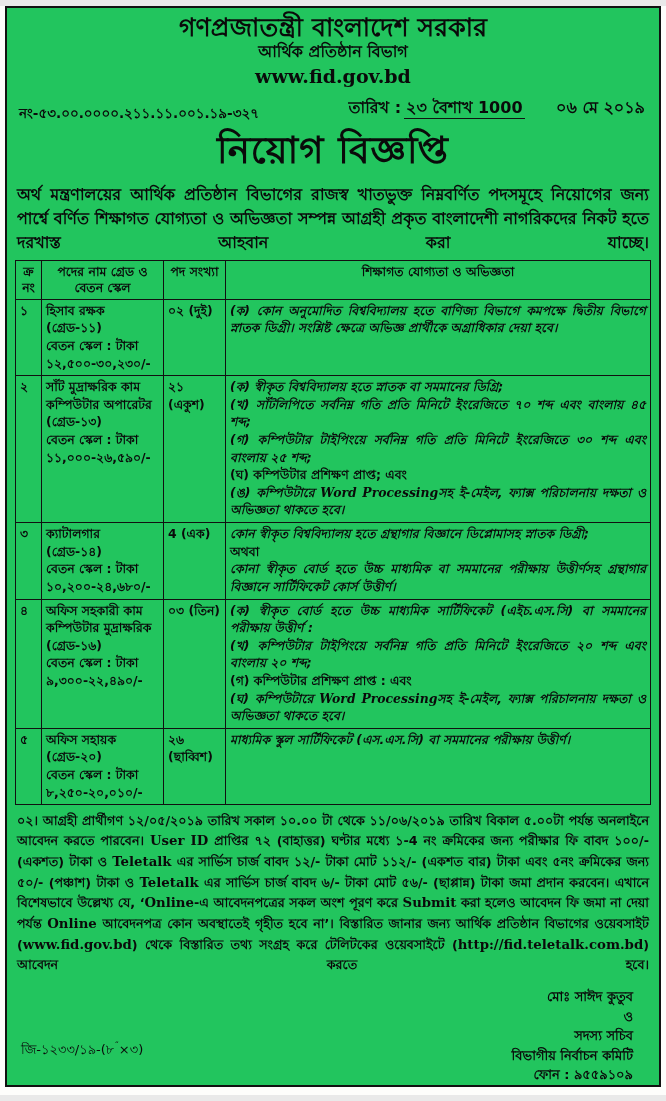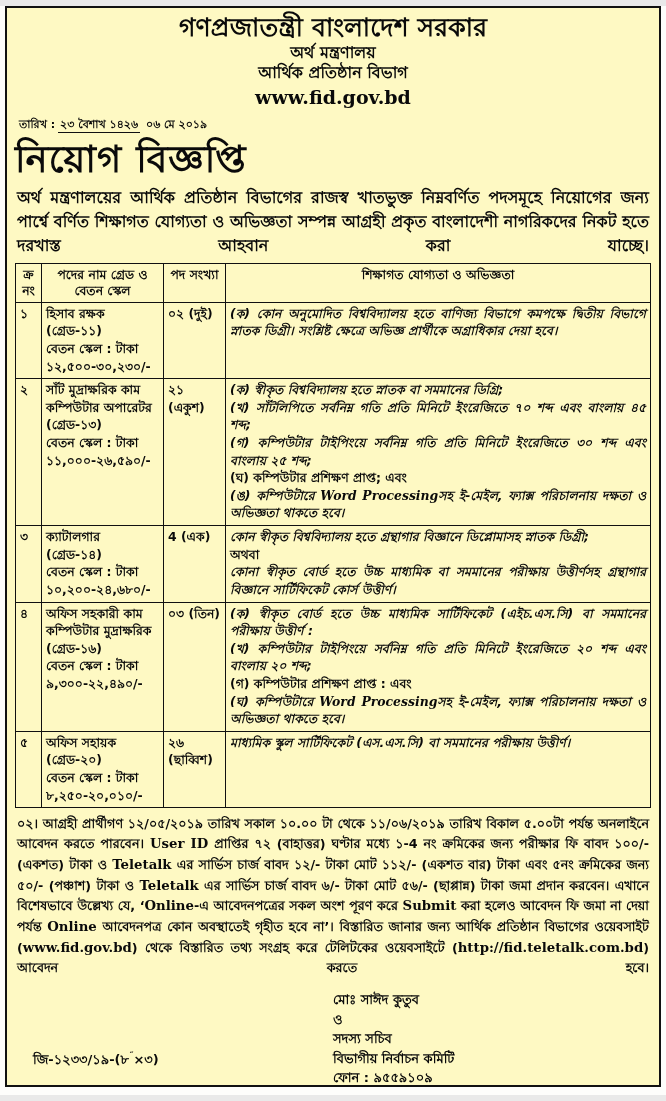--- a/index.html
+++ b/index.html
@@ -32,21 +32,21 @@
   .scan-strip.bottom { bottom: 0; }
 
   .sheet {
     position: absolute;
     top: 6px;
     left: 5px;
     width: 656px;
     height: 1081px;
     box-sizing: border-box;
     border: 2px solid #111111;
-    background: #fef9c3;
+    background: #22c55e;
     padding: 6px 8px 0 8px;
   }
 
   
   .hdr { text-align: center; }
   .hdr-gov {
     font-size: 25px;
     font-weight: bold;
     line-height: 1.12;
     letter-spacing: .2px;
@@ -79,41 +79,42 @@
   }
   .memo-no {
     font-size: 13.5px;
     font-weight: bold;
     padding-top: 8px;
     white-space: nowrap;
   }
   .memo-date {
     display: flex;
     align-items: center;
-    font-size: 11px;
+    font-size: 16px;
     font-weight: bold;
   }
   .memo-date-label { padding-right: 3px; white-space: nowrap; }
   .memo-date-stack { text-align: center; }
   .memo-date-top {
     padding: 0 2px 1px 2px;
     border-bottom: 1.5px solid #111;
     white-space: nowrap;
   }
   .memo-date-bot {
     padding: 1px 2px 0 2px;
     white-space: nowrap;
+    margin-left: 24px;
   }
 
   .title-big {
-    text-align: left;
+    text-align: center;
     font-size: 37px;
     font-weight: bold;
     line-height: 1.05;
-    margin: 6px 0 2px 0;
+    margin: 6px 0 8px 0;
     letter-spacing: 1px;
   }
 
   .intro {
     font-size: 16px;
     font-weight: bold;
     line-height: 1.5;
     text-align: justify;
     text-align-last: justify;
     padding: 4px 2px 5px 2px;
@@ -170,62 +171,61 @@
     line-height: 1.56;
     text-align: justify;
     text-align-last: justify;
     padding: 6px 2px 2px 2px;
   }
   .closing .latin { font-size: 13.3px; }
 
   
   .sign {
     margin-top: 10px;
-    text-align: left;
+    text-align: right;
     font-size: 13px;
     font-weight: bold;
     line-height: 1.5;
     width: 300px;
     margin-left: auto;
     margin-right: 18px;
   }
   .sign div { display: block; }
 
   .footer-ref {
     position: absolute;
     left: 14px;
-    bottom: 14px;
+    bottom: 24px;
     font-size: 13px;
-    font-weight: bold;
-    margin-left: 12px;
+    font-weight: normal;
   }
   sup.inch { font-size: 9px; vertical-align: super; }
 </style>
 </head>
 <body>
 
 <div id="page">
 
   <div class="scan-strip top"></div>
   <div class="scan-strip bottom"></div>
 
   <div class="sheet">
 
     <div class="hdr">
       <div class="hdr-gov">গণপ্রজাতন্ত্রী বাংলাদেশ সরকার</div>
-      <div class="hdr-min">অর্থ মন্ত্রণালয়</div>
       <div class="hdr-div">আর্থিক প্রতিষ্ঠান বিভাগ</div>
       <div class="hdr-web">www.fid.gov.bd</div>
     </div>
 
     <div class="memoline">
+      <div class="memo-no">নং-৫৩.০০.০০০০.২১১.১১.০০১.১৯-৩২৭</div>
       <div class="memo-date">
         <span class="memo-date-label">তারিখ :</span>
         <span class="memo-date-stack">
-          <span class="memo-date-top">২৩ বৈশাখ ১৪২৬</span>
+          <span class="memo-date-top">২৩ বৈশাখ 1000</span>
           <span class="memo-date-bot">০৬ মে ২০১৯</span>
         </span>
       </div>
     </div>
 
     <div class="title-big">নিয়োগ বিজ্ঞপ্তি</div>
 
     <div class="intro">অর্থ মন্ত্রণালয়ের আর্থিক প্রতিষ্ঠান বিভাগের রাজস্ব খাতভুক্ত নিম্নবর্ণিত পদসমূহে নিয়োগের জন্য পার্শ্বে বর্ণিত শিক্ষাগত যোগ্যতা ও অভিজ্ঞতা সম্পন্ন আগ্রহী প্রকৃত বাংলাদেশী নাগরিকদের নিকট হতে দরখাস্ত আহবান করা যাচ্ছে।</div>
 
     <table class="jobs">

